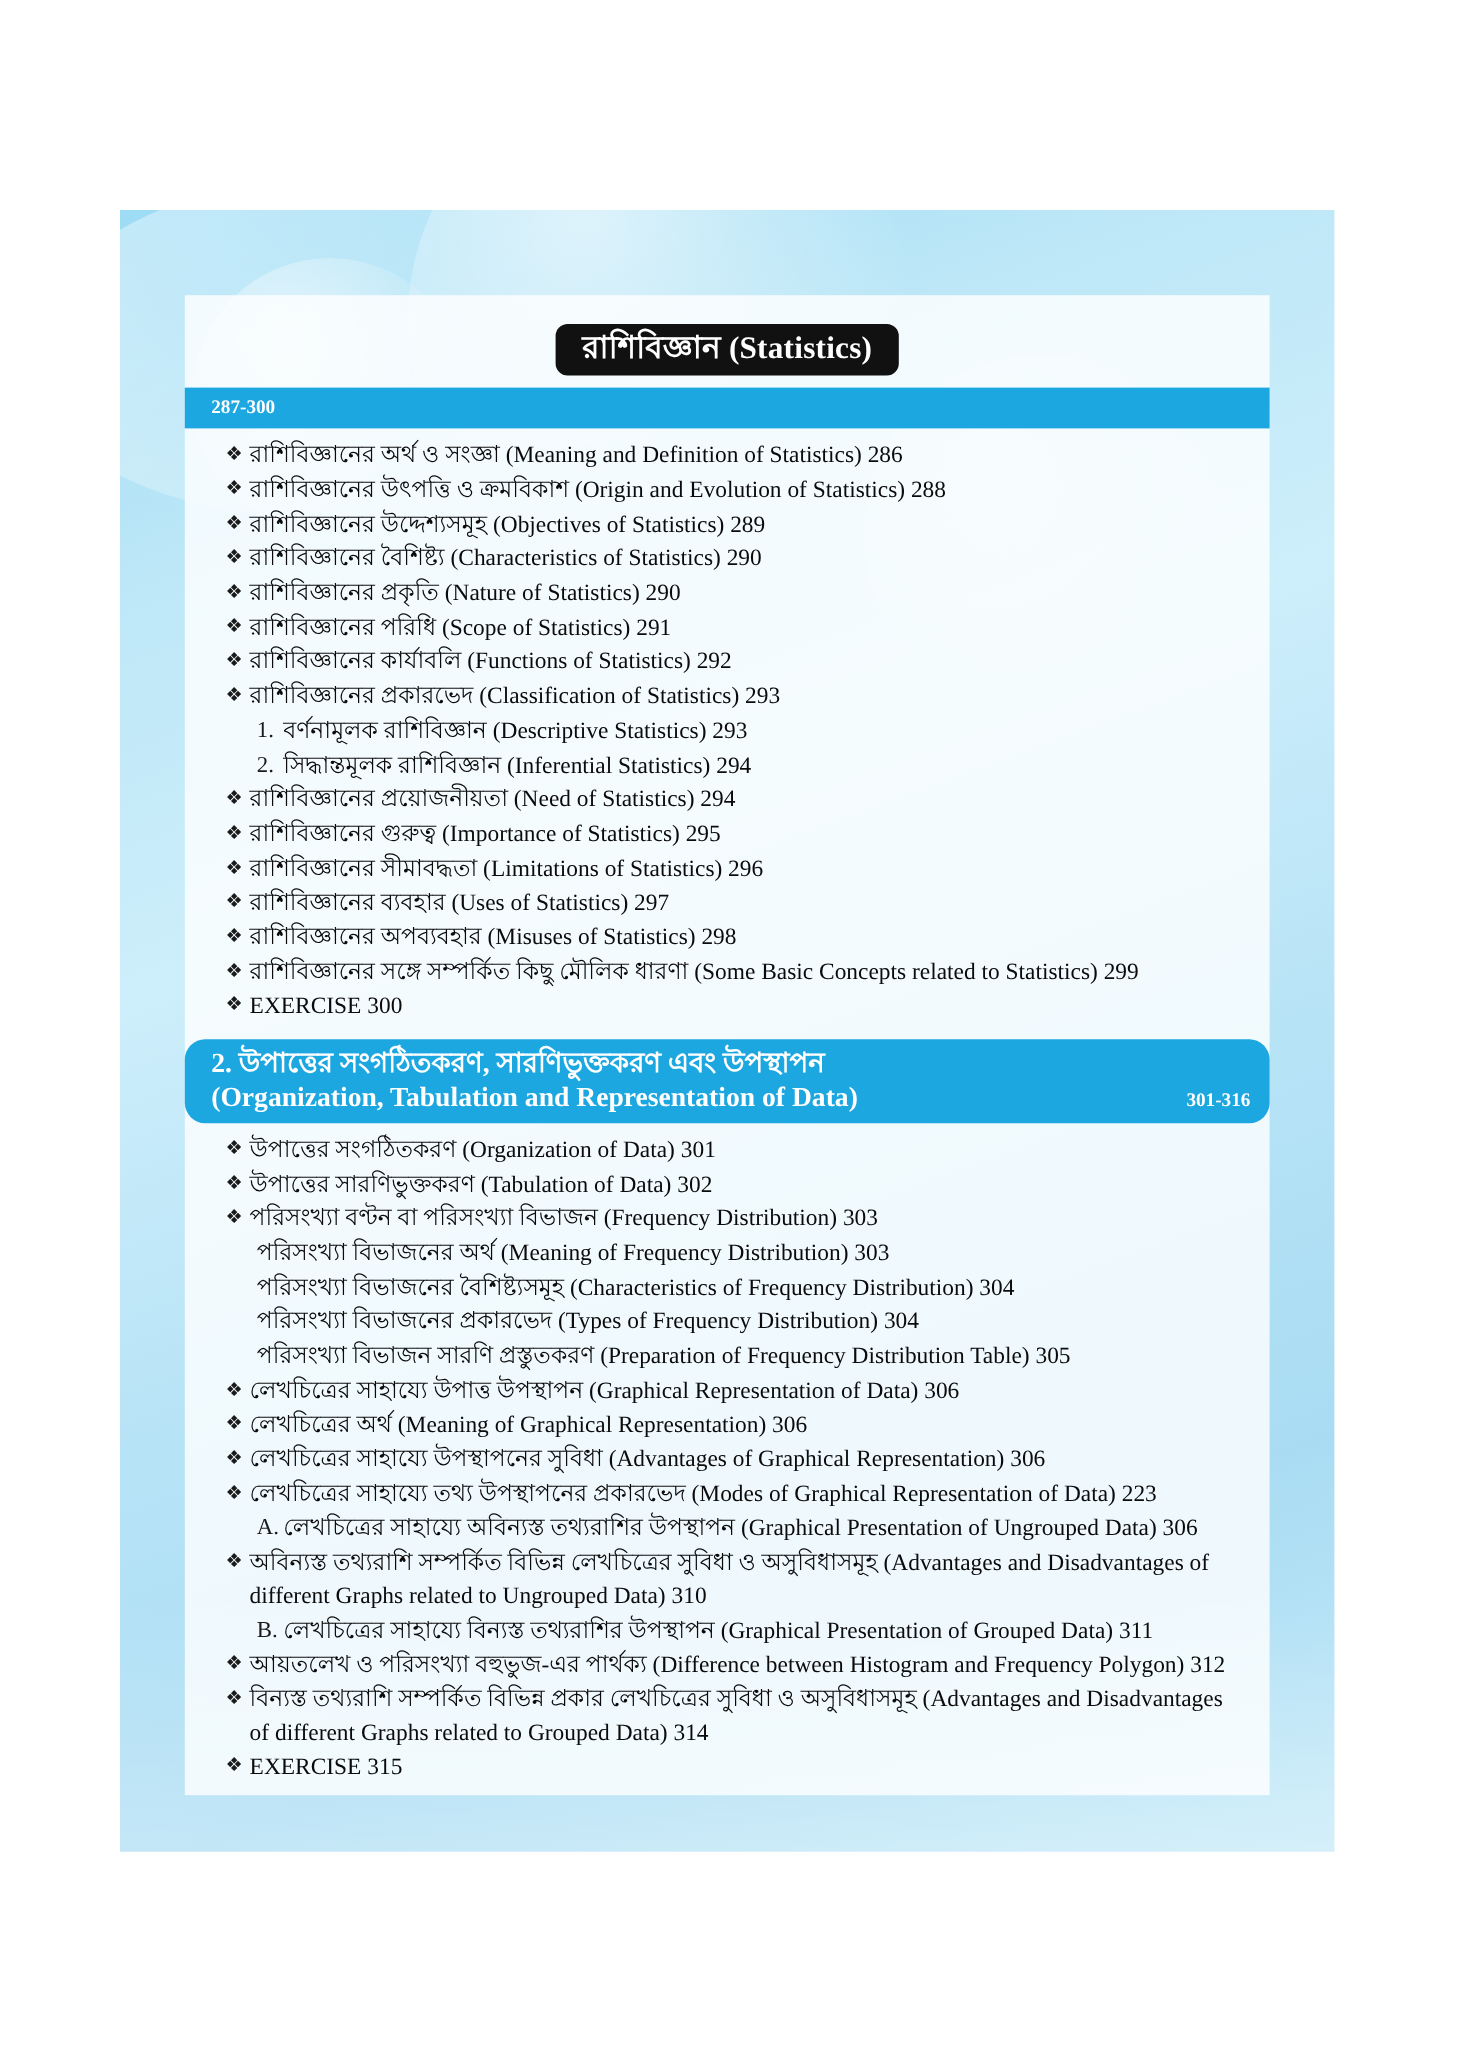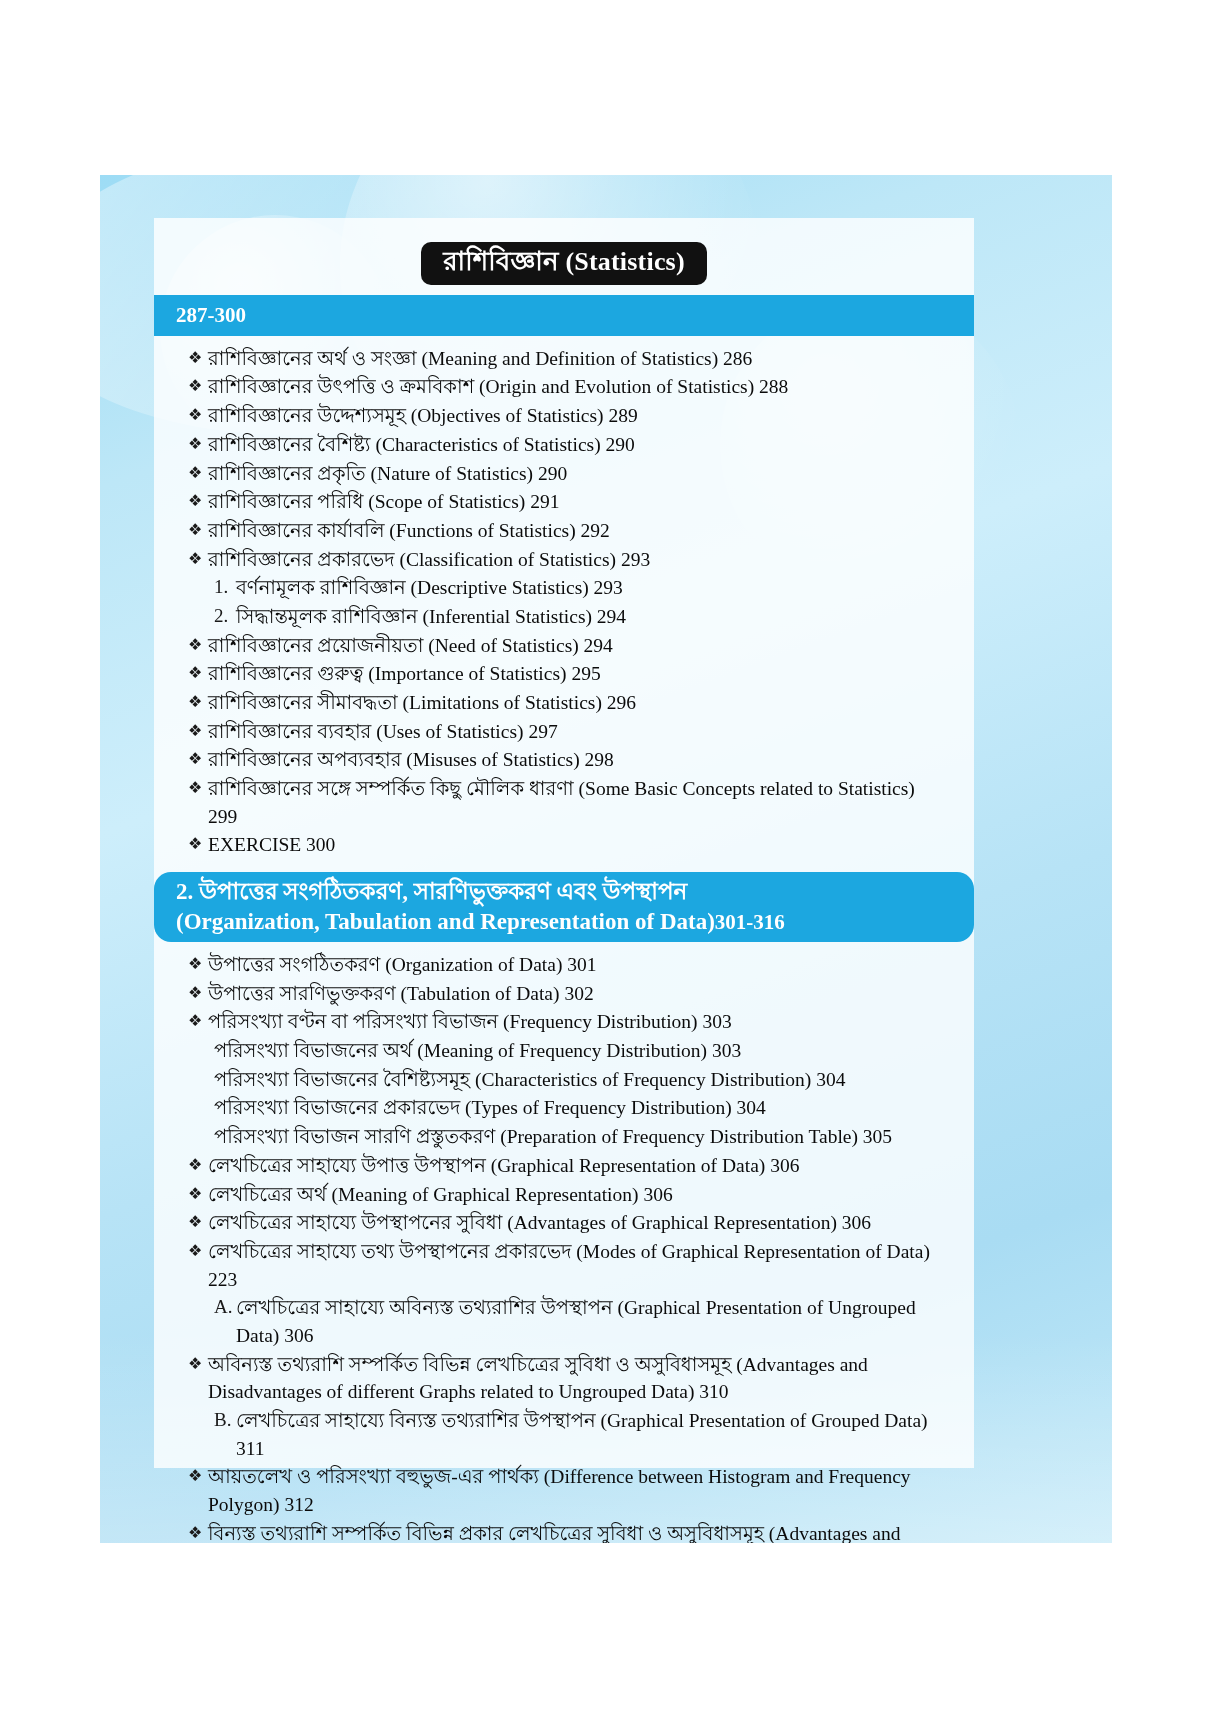--- a/index.html
+++ b/index.html
@@ -33,22 +33,22 @@
     pointer-events: none;
   }
   .bg-sweep {
     position: absolute;
     pointer-events: none;
   }
 
   .content {
     position: absolute;
     left: 54px;
-    top: 43px;
-    width: 820px;
+    top: 71px;
+    width: 904px;
     height: 1250px;
     background: rgba(255,255,255,0.80);
   }
 
   .title-wrap {
     text-align: center;
     padding-top: 24px;
     padding-bottom: 10px;
   }
   .title-badge {
@@ -73,34 +73,35 @@
     font-size: 23px;
     font-weight: 700;
     line-height: 1.28;
   }
   .chapter-bar .ch-title {
     flex: 1;
     padding-right: 14px;
   }
   .chapter-bar .ch-pages {
     white-space: nowrap;
-    font-size: 21px;
+    font-size: 16px;
     padding-top: 2px;
   }
   .chapter-bar.two-line {
     flex-direction: column;
     padding-bottom: 6px;
     border-radius: 17px;
   }
   .chapter-bar.two-line .line1 {
     width: 100%;
   }
   .chapter-bar.two-line .line2 {
     width: 100%;
     display: flex;
+    justify-content: space-between;
     align-items: baseline;
   }
 
   .toc-list {
     padding: 9px 30px 12px 34px;
   }
   .toc-item {
     display: flex;
     align-items: flex-start;
     font-size: 19.5px;

